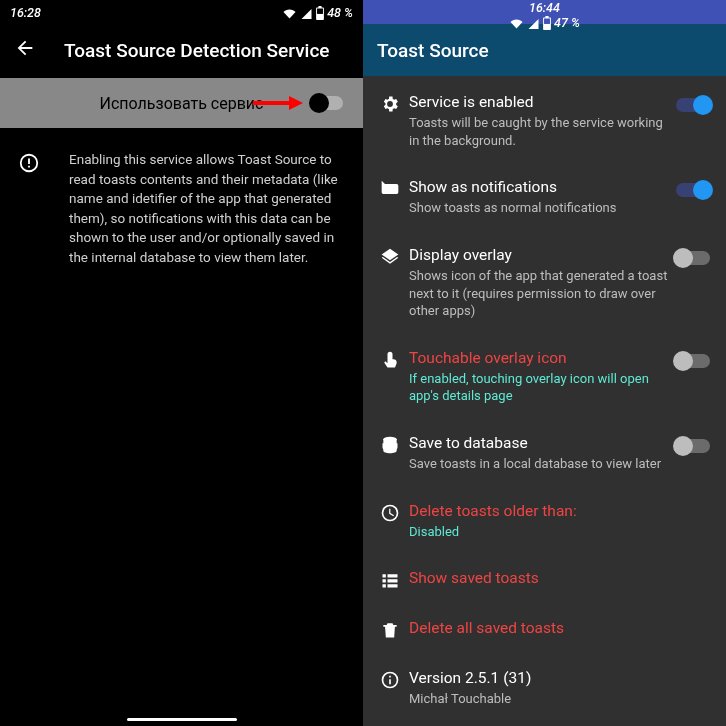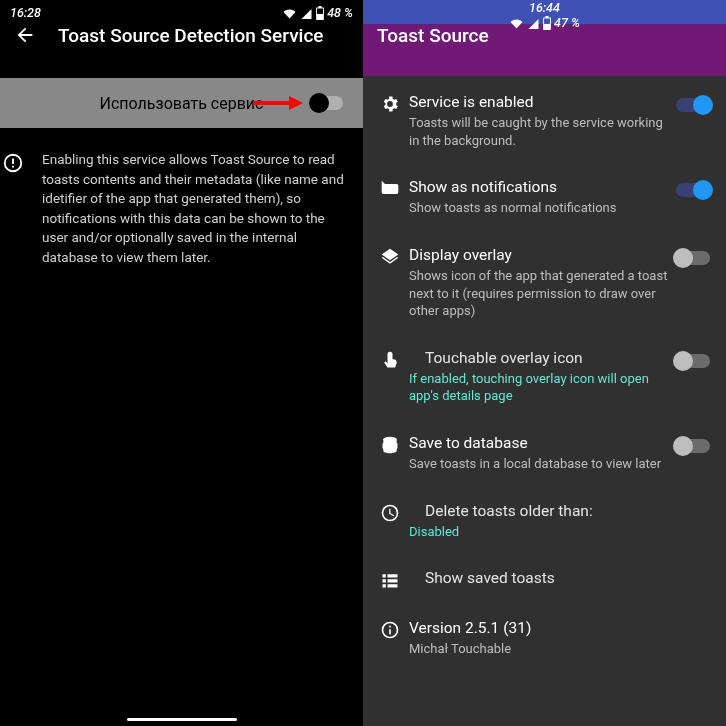--- a/index.html
+++ b/index.html
@@ -32,28 +32,28 @@
     font-style: italic;
   }
   .status-right { display: flex; align-items: flex-end; gap: 3px; }
   .phone-right .status-bar { background: #3f51b5; flex-direction: column; }
   .phone-left .status-bar { background: #000; }
 
   
   .app-bar {
     height: 52px;
     display: flex;
-    align-items: flex-start;
+    align-items: center;
     padding: 0 14px;
-    gap: 22px;
+    gap: 28px;
     font-size: 19px;
     font-weight: 500;
   }
   .phone-left .app-bar { background: #000; }
-  .phone-right .app-bar { background: #701a75; }
+  .phone-right .app-bar { background: #0c4a6e; }
   .back-arrow svg { width: 22px; height: 22px; fill: #fff; }
 
   
   .service-row {
     background: #888888;
     height: 50px;
     display: flex;
     align-items: center;
     justify-content: center;
     position: relative;
@@ -92,22 +92,22 @@
     position:absolute;
     left:-2px; top:-3px;
     width:20px; height:20px;
     background:#000;
     border-radius:50%;
   }
 
   
   .info-row {
     display: flex;
-    gap: 18px;
-    padding: 22px 18px 0 2px;
+    gap: 29px;
+    padding: 22px 18px 0 18px;
   }
   .info-row .desc {
     font-size: 13.5px;
     line-height: 1.45;
     color: #cfcfcf;
   }
   .info-row svg { width: 22px; height: 22px; fill:#fff; flex:none; margin-top:2px;}
 
   
   .nav-pill {
@@ -135,21 +135,21 @@
     width: 22px;
     display:flex;
     justify-content:center;
     padding-top:2px;
     flex:none;
   }
   .setting .icon-slot svg { width:20px; height:20px; fill:#fff; }
   .setting .texts { flex:1; min-width:0; }
   .setting .title { font-size: 15.5px; color:#fff; line-height:1.3; }
   .setting .subtitle { font-size: 13px; color:#bdbdbd; margin-top:2px; line-height:1.35; }
-  .setting .title.disabled { color:#e5e5e5;margin-left:16px; }
+  .setting .title.disabled { color:#ef4444; }
   .setting .subtitle.disabled { color:#5eead4; }
 
   
   .switch {
     width: 34px;
     height: 14px;
     border-radius: 8px;
     position: relative;
     flex:none;
     margin-top:6px;
@@ -345,20 +345,30 @@
       <span class="icon-slot">
           <svg viewBox="0 0 24 24">
             <path d="M3 5h4v4H3zm6 0h12v4H9zM3 11h4v4H3zm6 0h12v4H9zM3 17h4v4H3zm6 0h12v4H9z"></path>
           </svg>
         </span>
       <div class="texts">
         <div class="title disabled">Show saved toasts</div>
       </div>
     </div>
 
+    <div class="setting">
+      <span class="icon-slot">
+          <svg viewBox="0 0 24 24">
+            <path d="M6 7h12l-1 14H7zM9 4h6l1 2h4v2H4V6h4z"></path>
+          </svg>
+        </span>
+      <div class="texts">
+        <div class="title disabled">Delete all saved toasts</div>
+      </div>
+    </div>
 
     <div class="setting">
       <span class="icon-slot">
           <svg viewBox="0 0 24 24">
             <path d="M12 2a10 10 0 1 0 0 20 10 10 0 0 0 0-20zm0 18a8 8 0 1 1 0-16 8 8 0 0 1 0 16zm-1-11h2V7h-2zm0 8h2v-6h-2z"></path>
           </svg>
         </span>
       <div class="texts">
         <div class="title">Version 2.5.1 (31)</div>
         <div class="subtitle">Michał Touchable</div>

